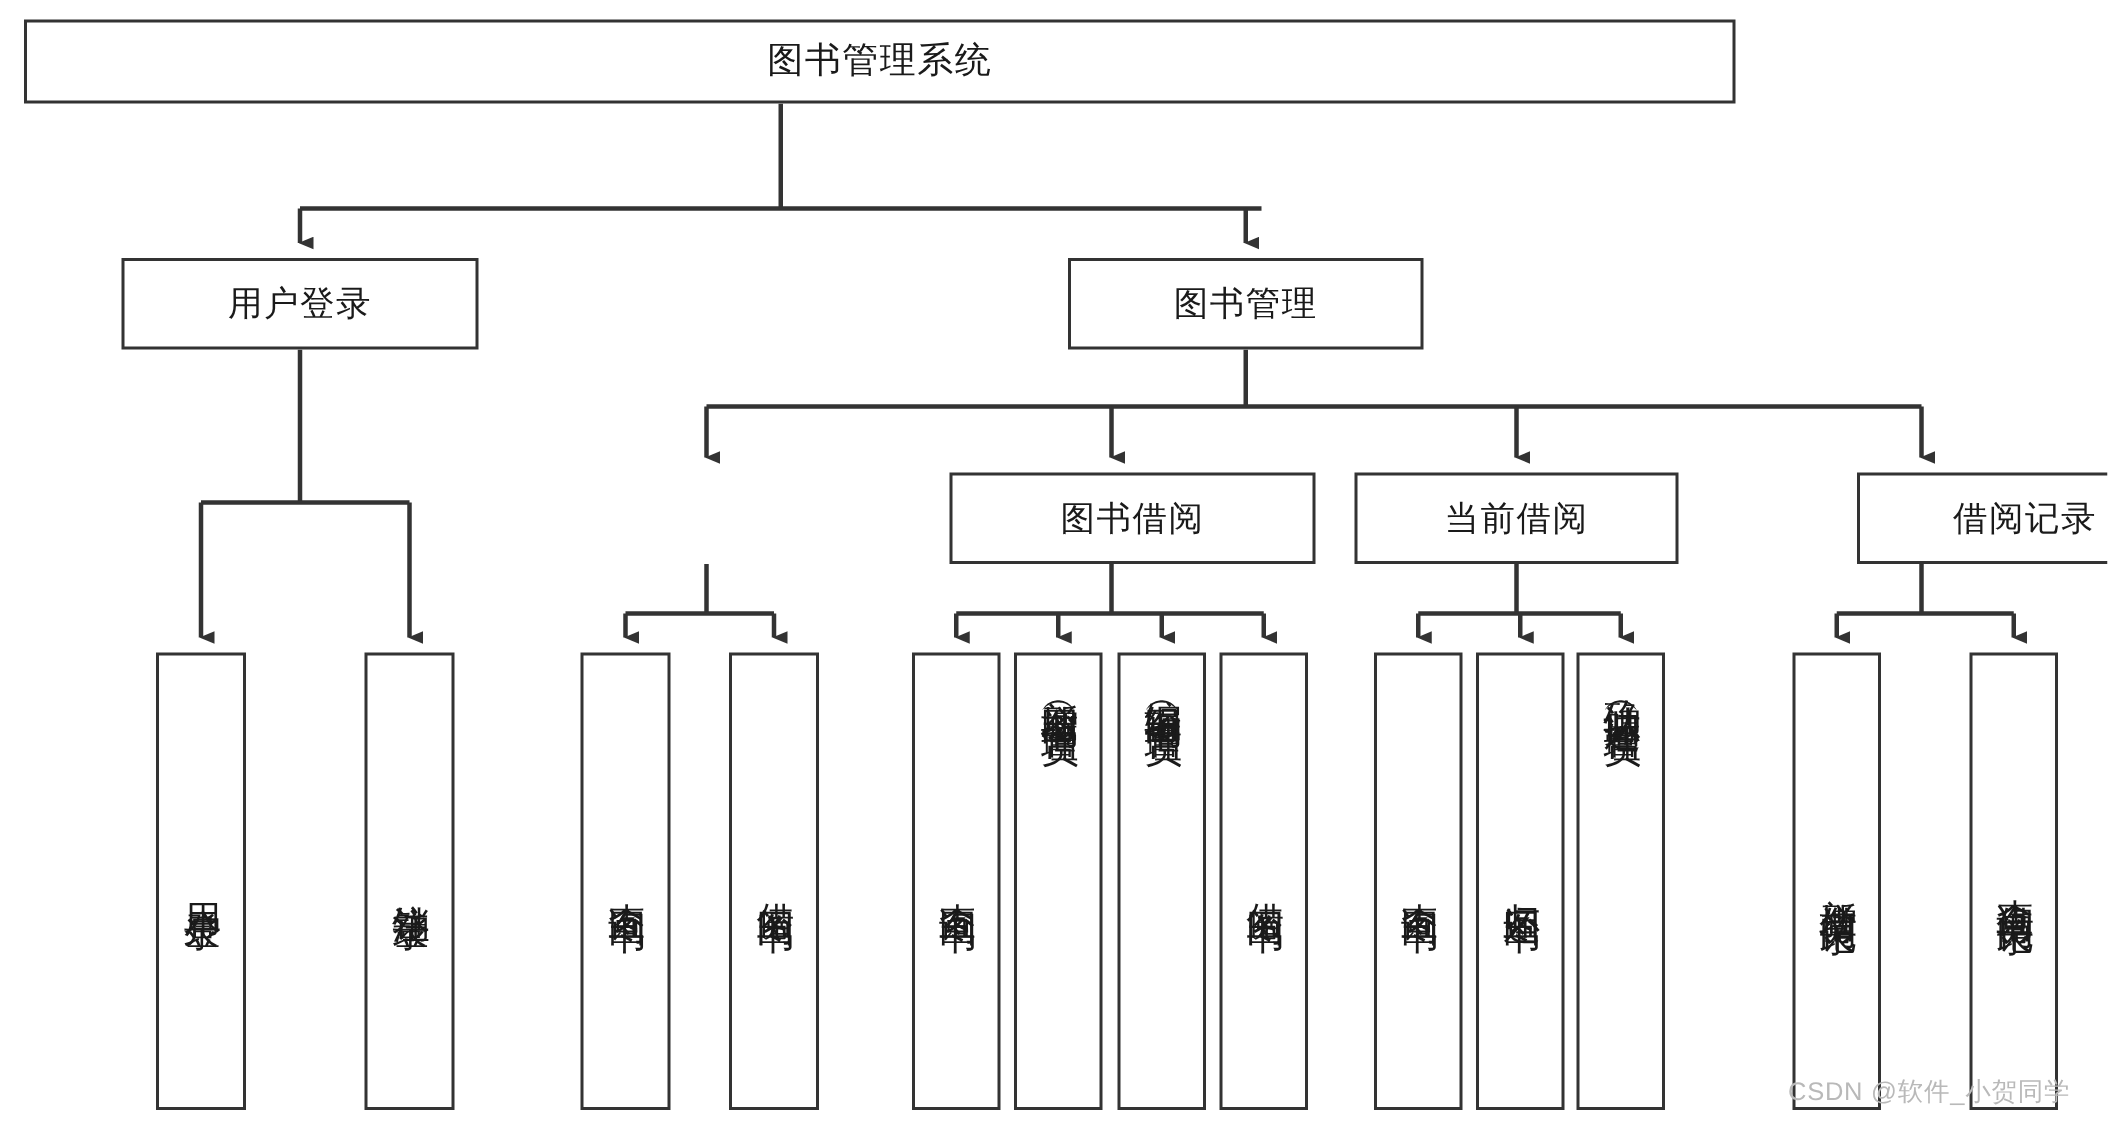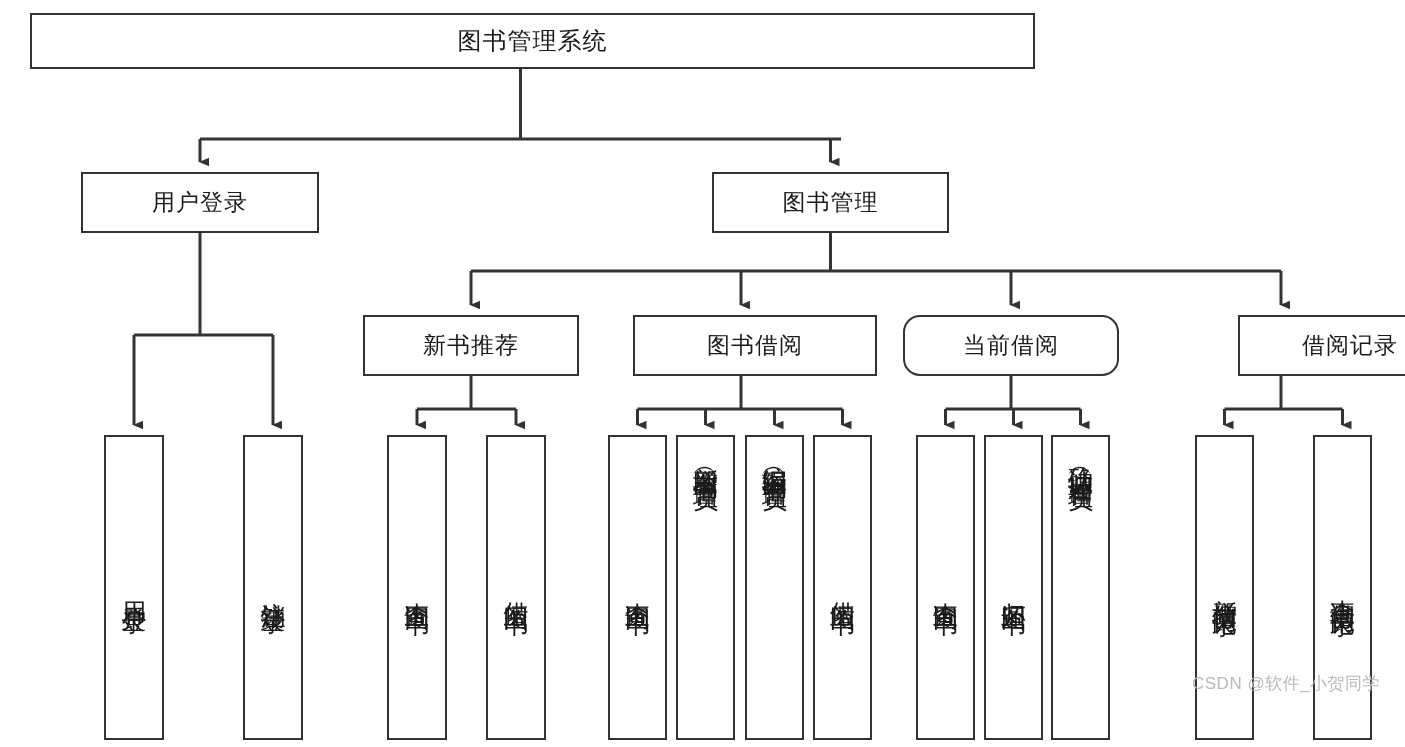--- a/index.html
+++ b/index.html
@@ -126,38 +126,35 @@
       <path d="M1013.5,409 L1013.5,425" marker-end="url(#arrowhead)"></path>
       <path d="M1080.5,409 L1080.5,425" marker-end="url(#arrowhead)"></path>
 
       <path d="M1281,376 L1281,409"></path>
       <path d="M1224.5,409 L1342.5,409"></path>
       <path d="M1224.5,409 L1224.5,425" marker-end="url(#arrowhead)"></path>
       <path d="M1342.5,409 L1342.5,425" marker-end="url(#arrowhead)"></path>
     </g>
   </svg>
 
-  <div class="node horiz root" style="left:30px; top:13px; width:1005px; height:56px;">
+  <div class="node horiz root" style="left:16px; top:13px; width:1141px; height:56px;">
     <span class="node-label">图书管理系统</span>
   </div>
 
   <div class="node horiz" style="left:81px; top:172px; width:238px; height:61px;">
     <span class="node-label">用户登录</span>
   </div>
   <div class="node horiz" style="left:712px; top:172px; width:237px; height:61px;align-items:center;">
     <span class="node-label">图书管理</span>
   </div>
 
-  <div class="node horiz" style="left:363px; top:315px; width:216px; height:61px;">
-    <span class="node-label">新书推荐</span>
-  </div>
   <div class="node horiz" style="left:633px; top:315px; width:244px; height:61px;">
     <span class="node-label">图书借阅</span>
   </div>
-  <div class="node horiz" style="left:903px; top:315px; width:216px; height:61px;border-radius:17px;">
+  <div class="node horiz" style="left:903px; top:315px; width:216px; height:61px;">
     <span class="node-label">当前借阅</span>
   </div>
   <div class="node horiz" style="left:1238px; top:315px; width:224px; height:61px;">
     <span class="node-label">借阅记录</span>
   </div>
 
   <div class="node vert centered" style="left:104px; top:435px; width:60px; height:305px;">
     <span class="node-label">用户登录</span>
   </div>
   <div class="node vert centered" style="left:243px; top:435px; width:60px; height:305px;">
@@ -194,15 +191,15 @@
     <span class="node-label">确认归还（管理员）</span>
   </div>
 
   <div class="node vert centered" style="left:1195px; top:435px; width:59px; height:305px;">
     <span class="node-label">新增借阅记录</span>
   </div>
   <div class="node vert centered" style="left:1313px; top:435px; width:59px; height:305px;">
     <span class="node-label">查询借阅记录</span>
   </div>
 
-  <div class="watermark" style="left:1192px; top:672px;">CSDN @软件_小贺同学</div>
+  <div class="watermark" style="left:1192px; top:716px;">CSDN @软件_小贺同学</div>
 
 </div>
 
 </body></html>

